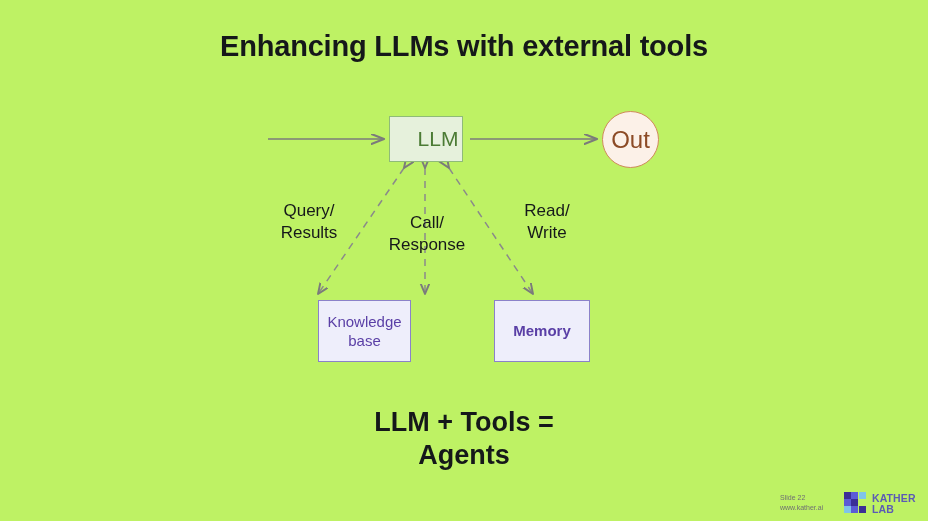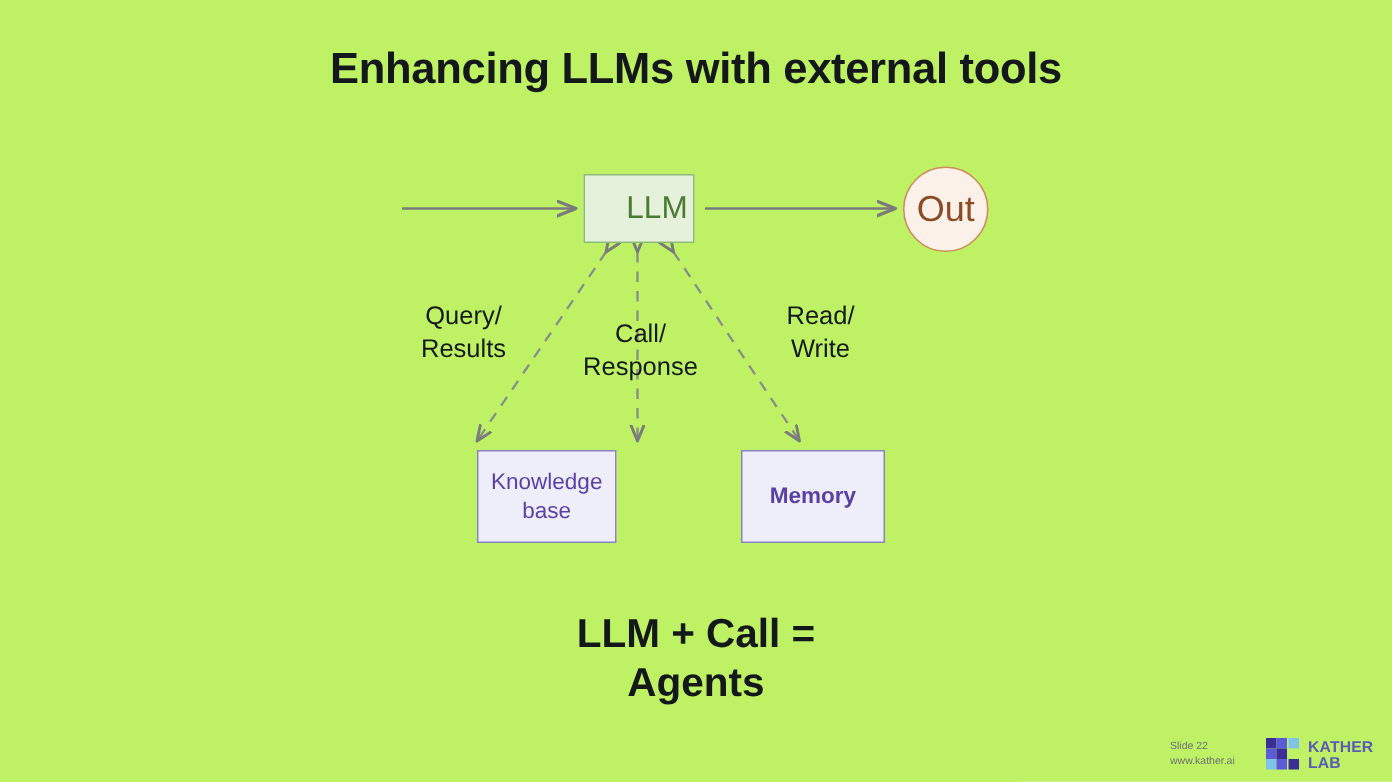--- a/index.html
+++ b/index.html
@@ -225,21 +225,21 @@
 Response</div>
 
     <div id="box-knowledge" class="tool-box">Knowledge
 base</div>
 
 
     <div id="box-memory" class="tool-box">Memory</div>
 
   </div>
 
-  <div id="caption">LLM + Call =
+  <div id="caption">LLM + Tools =
 Agents</div>
 
   <div id="footer">
     <div id="footer-text">Slide 22
 www.kather.ai</div>
 
     <div id="logo">
       <div id="logo-mark">
 
         <i style="left:0px;  top:1px;  width:7px; height:7px; background:#3b2f96;"></i>

